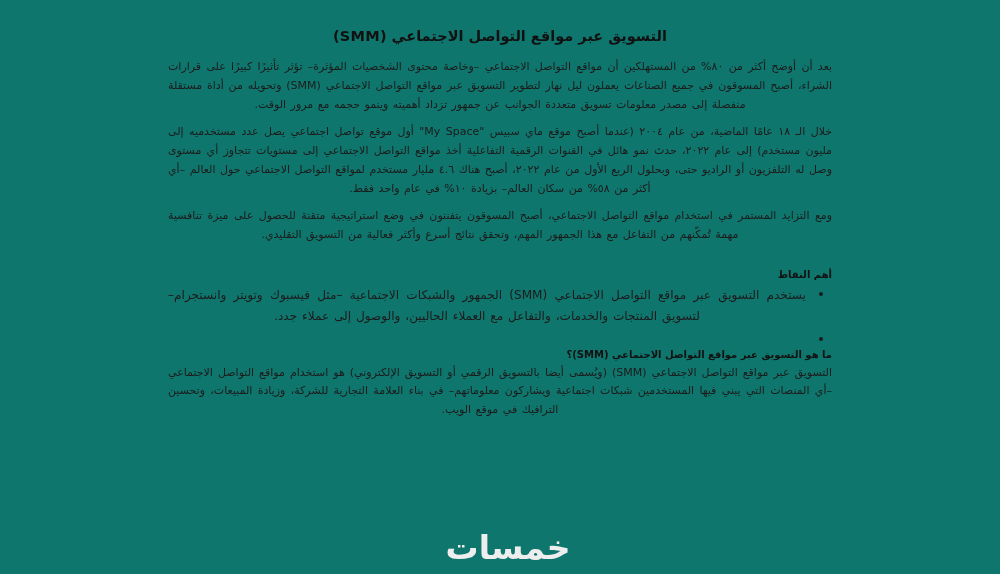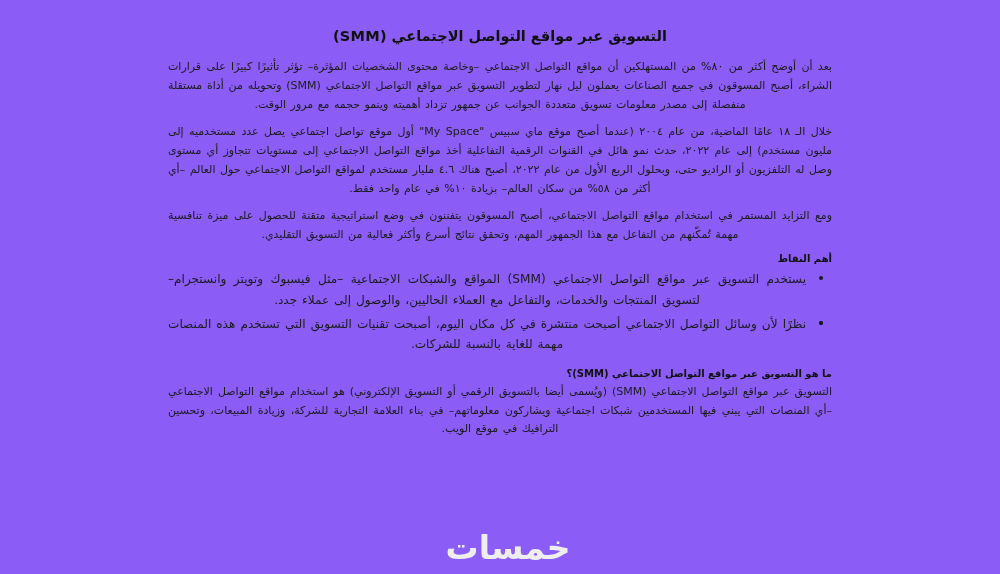--- a/index.html
+++ b/index.html
@@ -4,21 +4,21 @@
 <style>
   html, body {
     margin: 0;
     padding: 0;
     background: #ffffff;
   }
   #page {
     position: relative;
     width: 1000px;
     height: 574px;
-    background: #8b5cf6;
+    background: #0f766e;
     overflow: hidden;
     font-family: "DejaVu Sans", "Liberation Sans", sans-serif;
     color: #1b1b1b;
     direction: rtl;
   }
   #content {
     position: absolute;
     top: 26px;
     right: 168px;
     left: 168px;
@@ -35,31 +35,31 @@
   }
   .para {
     font-size: 11px;
     line-height: 1.72;
     text-align: justify;
     text-align-last: center;
     margin: 0 0 8px 0;
     color: #1b1b1b;
     word-spacing: 1px;
   }
-  .para.tight { margin-bottom: 7px; }
+  .para.tight { margin-bottom: 23px; }
   .section-heading {
     font-size: 10px;
     font-weight: bold;
     text-align: right;
     margin: 4px 0 3px 0;
     line-height: 1.5;
     color: #111;
   }
   .section-heading.q {
-    margin-top: 11px;
+    margin-top: 20px;
     margin-bottom: 2px;
   }
   ul.points {
     list-style: none;
     margin: 0 0 4px 0;
     padding: 0 26px 0 0;
   }
   ul.points > li {
     position: relative;
     font-size: 12.1px;
@@ -106,28 +106,24 @@
 
     <p class="para">خلال الـ ١٨ عامًا الماضية، من عام ٢٠٠٤ (عندما أصبح موقع ماي سبيس "My Space" أول موقع تواصل اجتماعي يصل عدد مستخدميه إلى مليون مستخدم) إلى عام ٢٠٢٢، حدث نمو هائل في القنوات الرقمية التفاعلية أخذ مواقع التواصل الاجتماعي إلى مستويات تتجاوز أي مستوى وصل له التلفزيون أو الراديو حتى، وبحلول الربع الأول من عام ٢٠٢٢، أصبح هناك ٤.٦ مليار مستخدم لمواقع التواصل الاجتماعي حول العالم –أي أكثر من ٥٨% من سكان العالم– بزيادة ١٠% في عام واحد فقط.</p>
 
     <p class="para tight">ومع التزايد المستمر في استخدام مواقع التواصل الاجتماعي، أصبح المسوقون يتفننون في وضع استراتيجية متقنة للحصول على ميزة تنافسية مهمة تُمكّنهم من التفاعل مع هذا الجمهور المهم، وتحقق نتائج أسرع وأكثر فعالية من التسويق التقليدي.</p>
 
     <h2 class="section-heading">أهم النقاط</h2>
 
     <ul class="points">
       <li>
         <span class="bullet-dot"></span>
-        <span>يستخدم التسويق عبر مواقع التواصل الاجتماعي (SMM) المواقع والشبكات الاجتماعية –مثل فيسبوك وتويتر وانستجرام– لتسويق المنتجات والخدمات، والتفاعل مع العملاء الحاليين، والوصول إلى عملاء جدد.</span>
+        <span>يستخدم التسويق عبر مواقع التواصل الاجتماعي (SMM) الجمهور والشبكات الاجتماعية –مثل فيسبوك وتويتر وانستجرام– لتسويق المنتجات والخدمات، والتفاعل مع العملاء الحاليين، والوصول إلى عملاء جدد.</span>
       </li>
       <li>
         <span class="bullet-dot"></span>
-      </li>
-      <li>
-        <span class="bullet-dot"></span>
-        <span>نظرًا لأن وسائل التواصل الاجتماعي أصبحت منتشرة في كل مكان اليوم، أصبحت تقنيات التسويق التي تستخدم هذه المنصات مهمة للغاية بالنسبة للشركات.</span>
       </li>
     </ul>
 
     <h2 class="section-heading q">ما هو التسويق عبر مواقع التواصل الاجتماعي (SMM)؟</h2>
 
     <p class="para">التسويق عبر مواقع التواصل الاجتماعي (SMM) (ويُسمى أيضا بالتسويق الرقمي أو التسويق الإلكتروني) هو استخدام مواقع التواصل الاجتماعي –أي المنصات التي يبني فيها المستخدمين شبكات اجتماعية ويشاركون معلوماتهم– في بناء العلامة التجارية للشركة، وزيادة المبيعات، وتحسين الترافيك في موقع الويب.</p>
 
   </div>
 
   <div class="watermark">خمسات</div>

